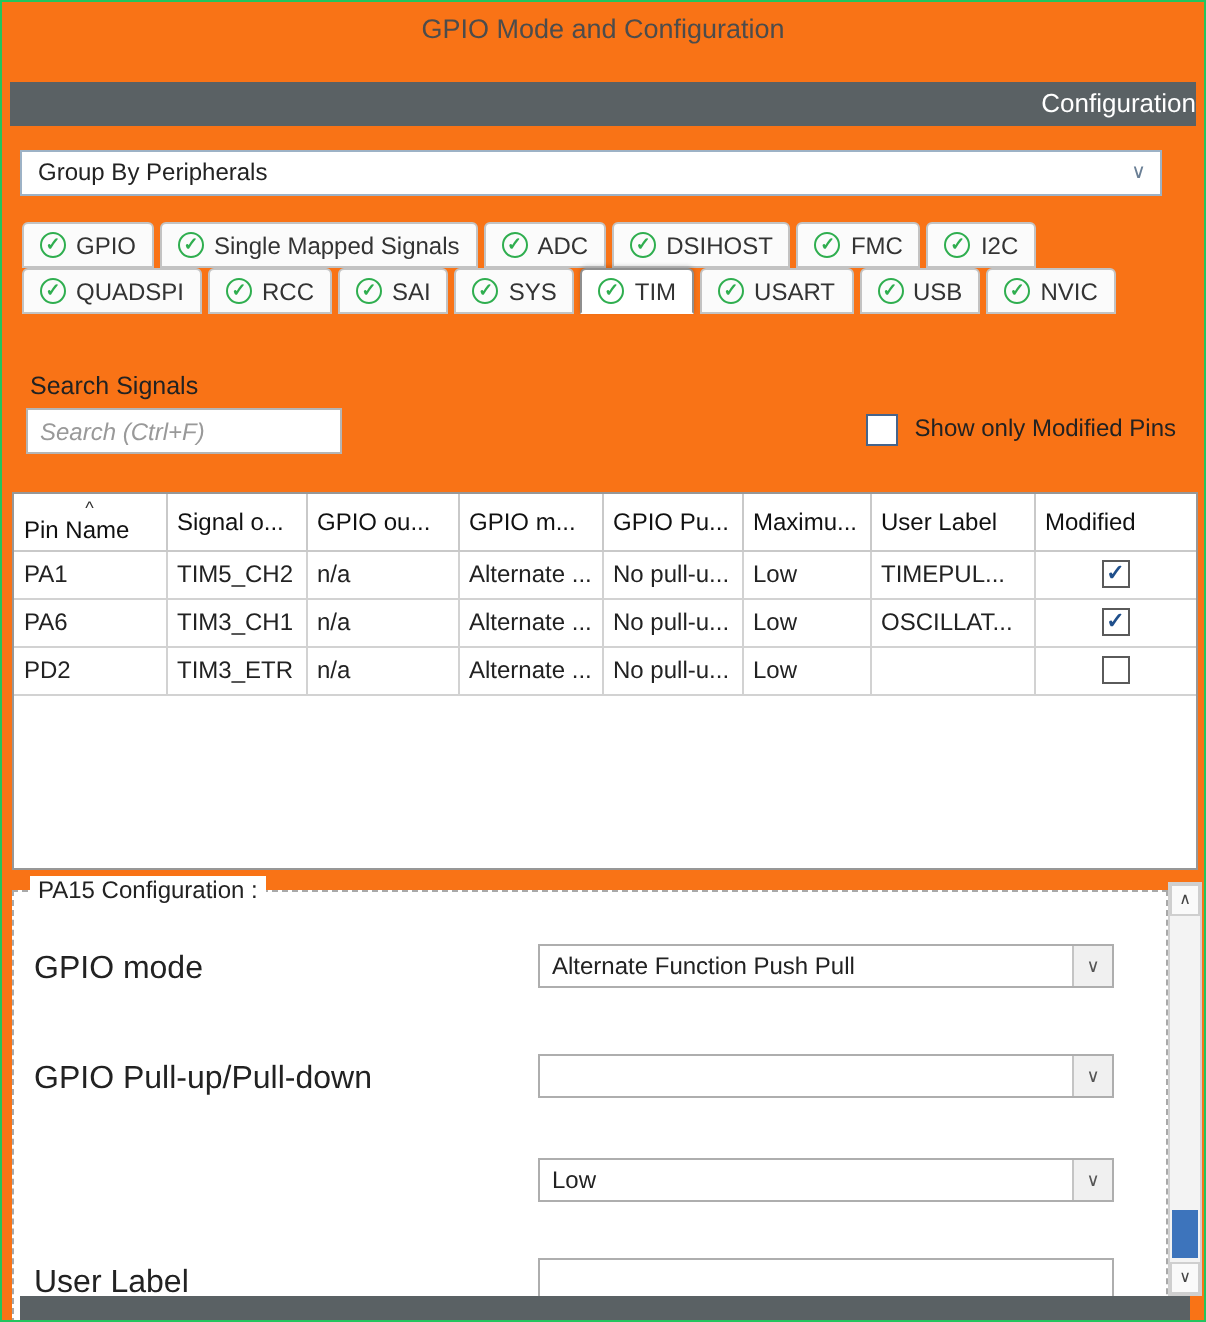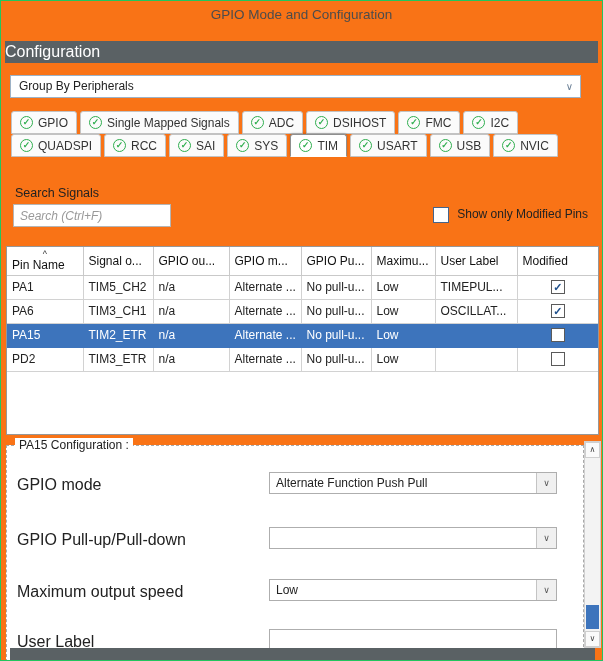--- a/index.html
+++ b/index.html
@@ -8,21 +8,21 @@
     position: relative; width: 603px; height: 661px;
     background: #f97316; border: 1px solid #22c55e; overflow: hidden;
   }
   .page-title {
     position: absolute; top: 6px; left: 0; right: 0;
     text-align: center; font-size: 13.5px; color: #4c4c4c;
   }
   .config-bar {
     position: absolute; top: 40px; left: 4px; right: 4px; height: 22px;
     background: var(--header-gray, #5a6164); color: #fff;
-    font-size: 16px; text-align: left; line-height: 22px;
+    font-size: 13px; text-align: right; line-height: 22px;
   }
   .group-by {
     position: absolute; top: 74px; left: 9px; width: 571px; height: 23px;
     border: 1px solid #9db2c6; background: #fff; font-size: 12px;
     line-height: 21px; padding-left: 8px; color: #222; cursor: default;
   }
   .group-by .chev {
     position: absolute; right: 7px; top: 0; line-height: 21px;
     color: #6a7f95; font-size: 10px;
   }
@@ -240,51 +240,40 @@
           <tr>
             <td>PA6</td>
             <td>TIM3_CH1</td>
             <td>n/a</td>
             <td>Alternate ...</td>
             <td>No pull-u...</td>
             <td>Low</td>
             <td>OSCILLAT...</td>
             <td class="center"><span class="row-cb">✓</span></td>
           </tr>
-          <tr class="selected">
-            <td>PA15</td>
-            <td>TIM2_ETR</td>
-            <td>n/a</td>
-            <td>Alternate ...</td>
-            <td>No pull-u...</td>
-            <td>Low</td>
-            <td></td>
-            <td class="center"><span class="row-cb"></span></td>
-          </tr>
           <tr>
             <td>PD2</td>
             <td>TIM3_ETR</td>
             <td>n/a</td>
             <td>Alternate ...</td>
             <td>No pull-u...</td>
             <td>Low</td>
             <td></td>
             <td class="center"><span class="row-cb"></span></td>
           </tr>
         </tbody>
     </table>
   </div>
 
   <div class="config-group">
     <span class="config-legend">PA15 Configuration :</span>
   <span class="cfg-label" style="top: 30px;">GPIO mode</span>
       <div class="cfg-control" style="top: 26px;"><span>Alternate Function Push Pull</span><span class="chev-box">∨</span></div>
       <span class="cfg-label" style="top: 85px;">GPIO Pull-up/Pull-down</span>
       <div class="cfg-control" style="top: 81px;"><span class="chev-box">∨</span></div>
-      <span class="cfg-label" style="top: 137px;">Maximum output speed</span>
       <div class="cfg-control" style="top: 133px;"><span>Low</span><span class="chev-box">∨</span></div>
       <span class="cfg-label" style="top: 187px;">User Label</span>
       <div class="cfg-control" style="top: 183px;"><span></span></div>
     </div>
 
   <div class="vscroll">
     <div class="vs-btn vs-up"><span>∧</span></div>
     <div class="vs-thumb"></div>
     <div class="vs-btn vs-down"><span>∨</span></div>
   </div>

